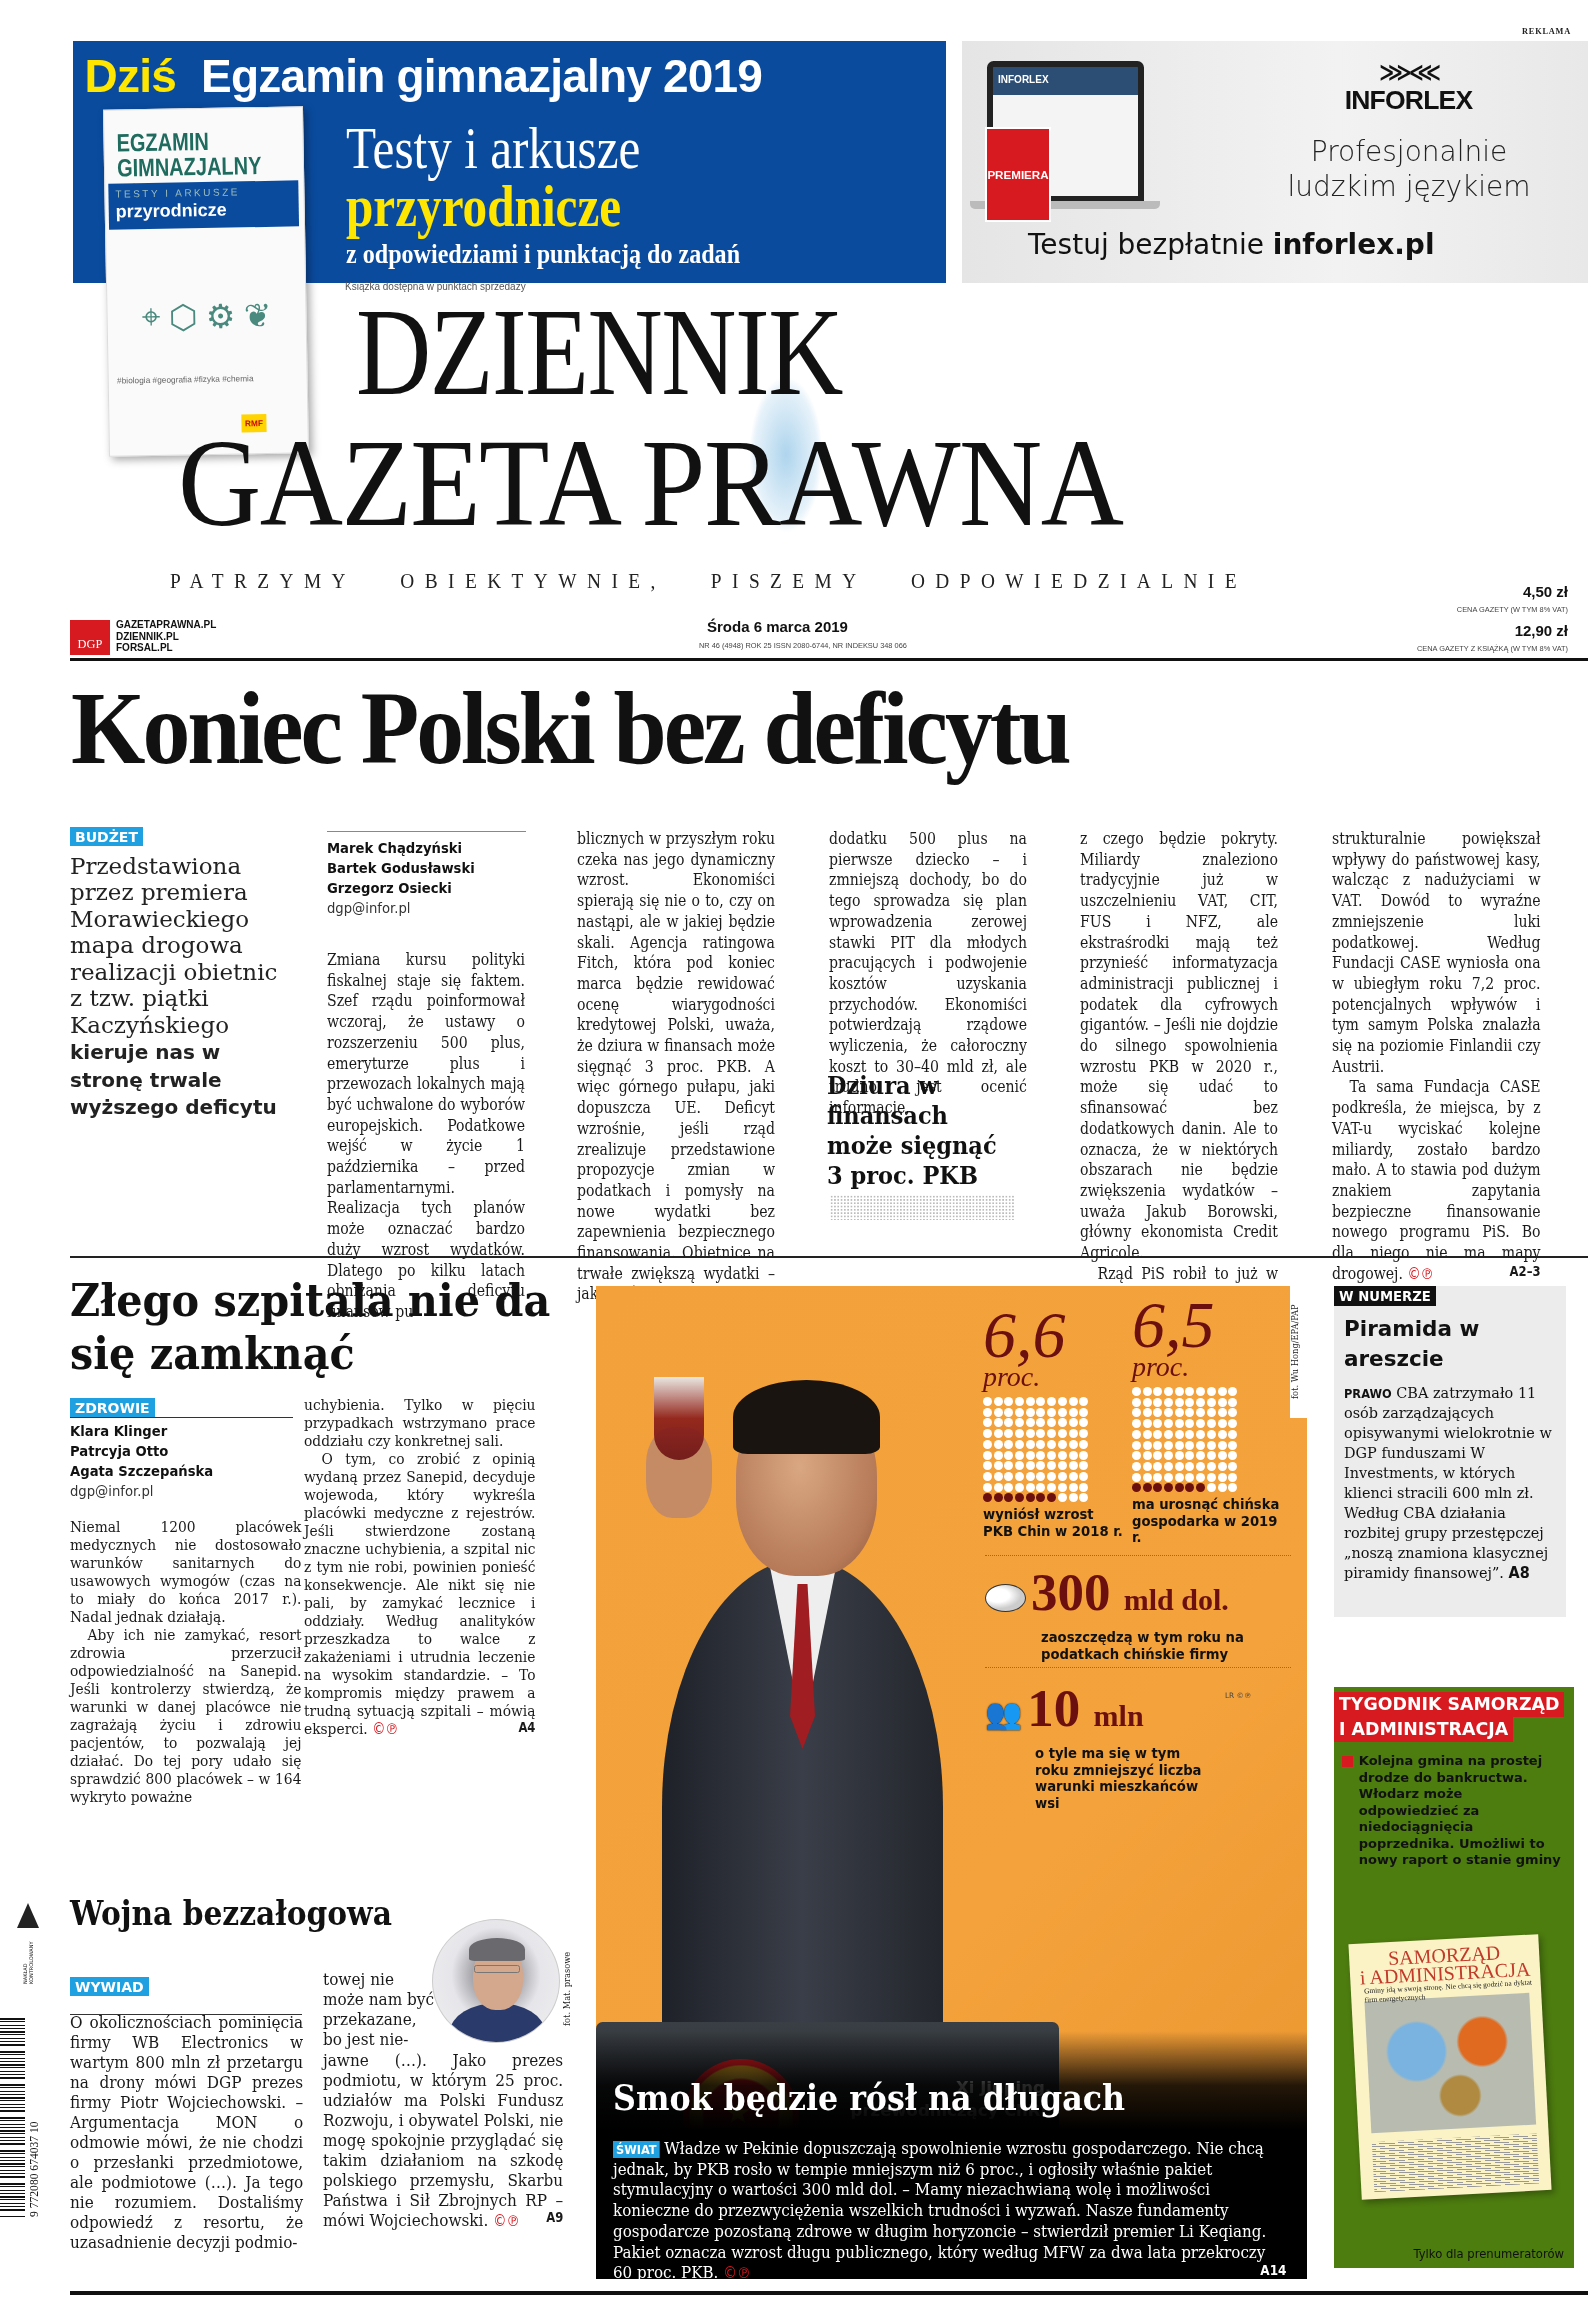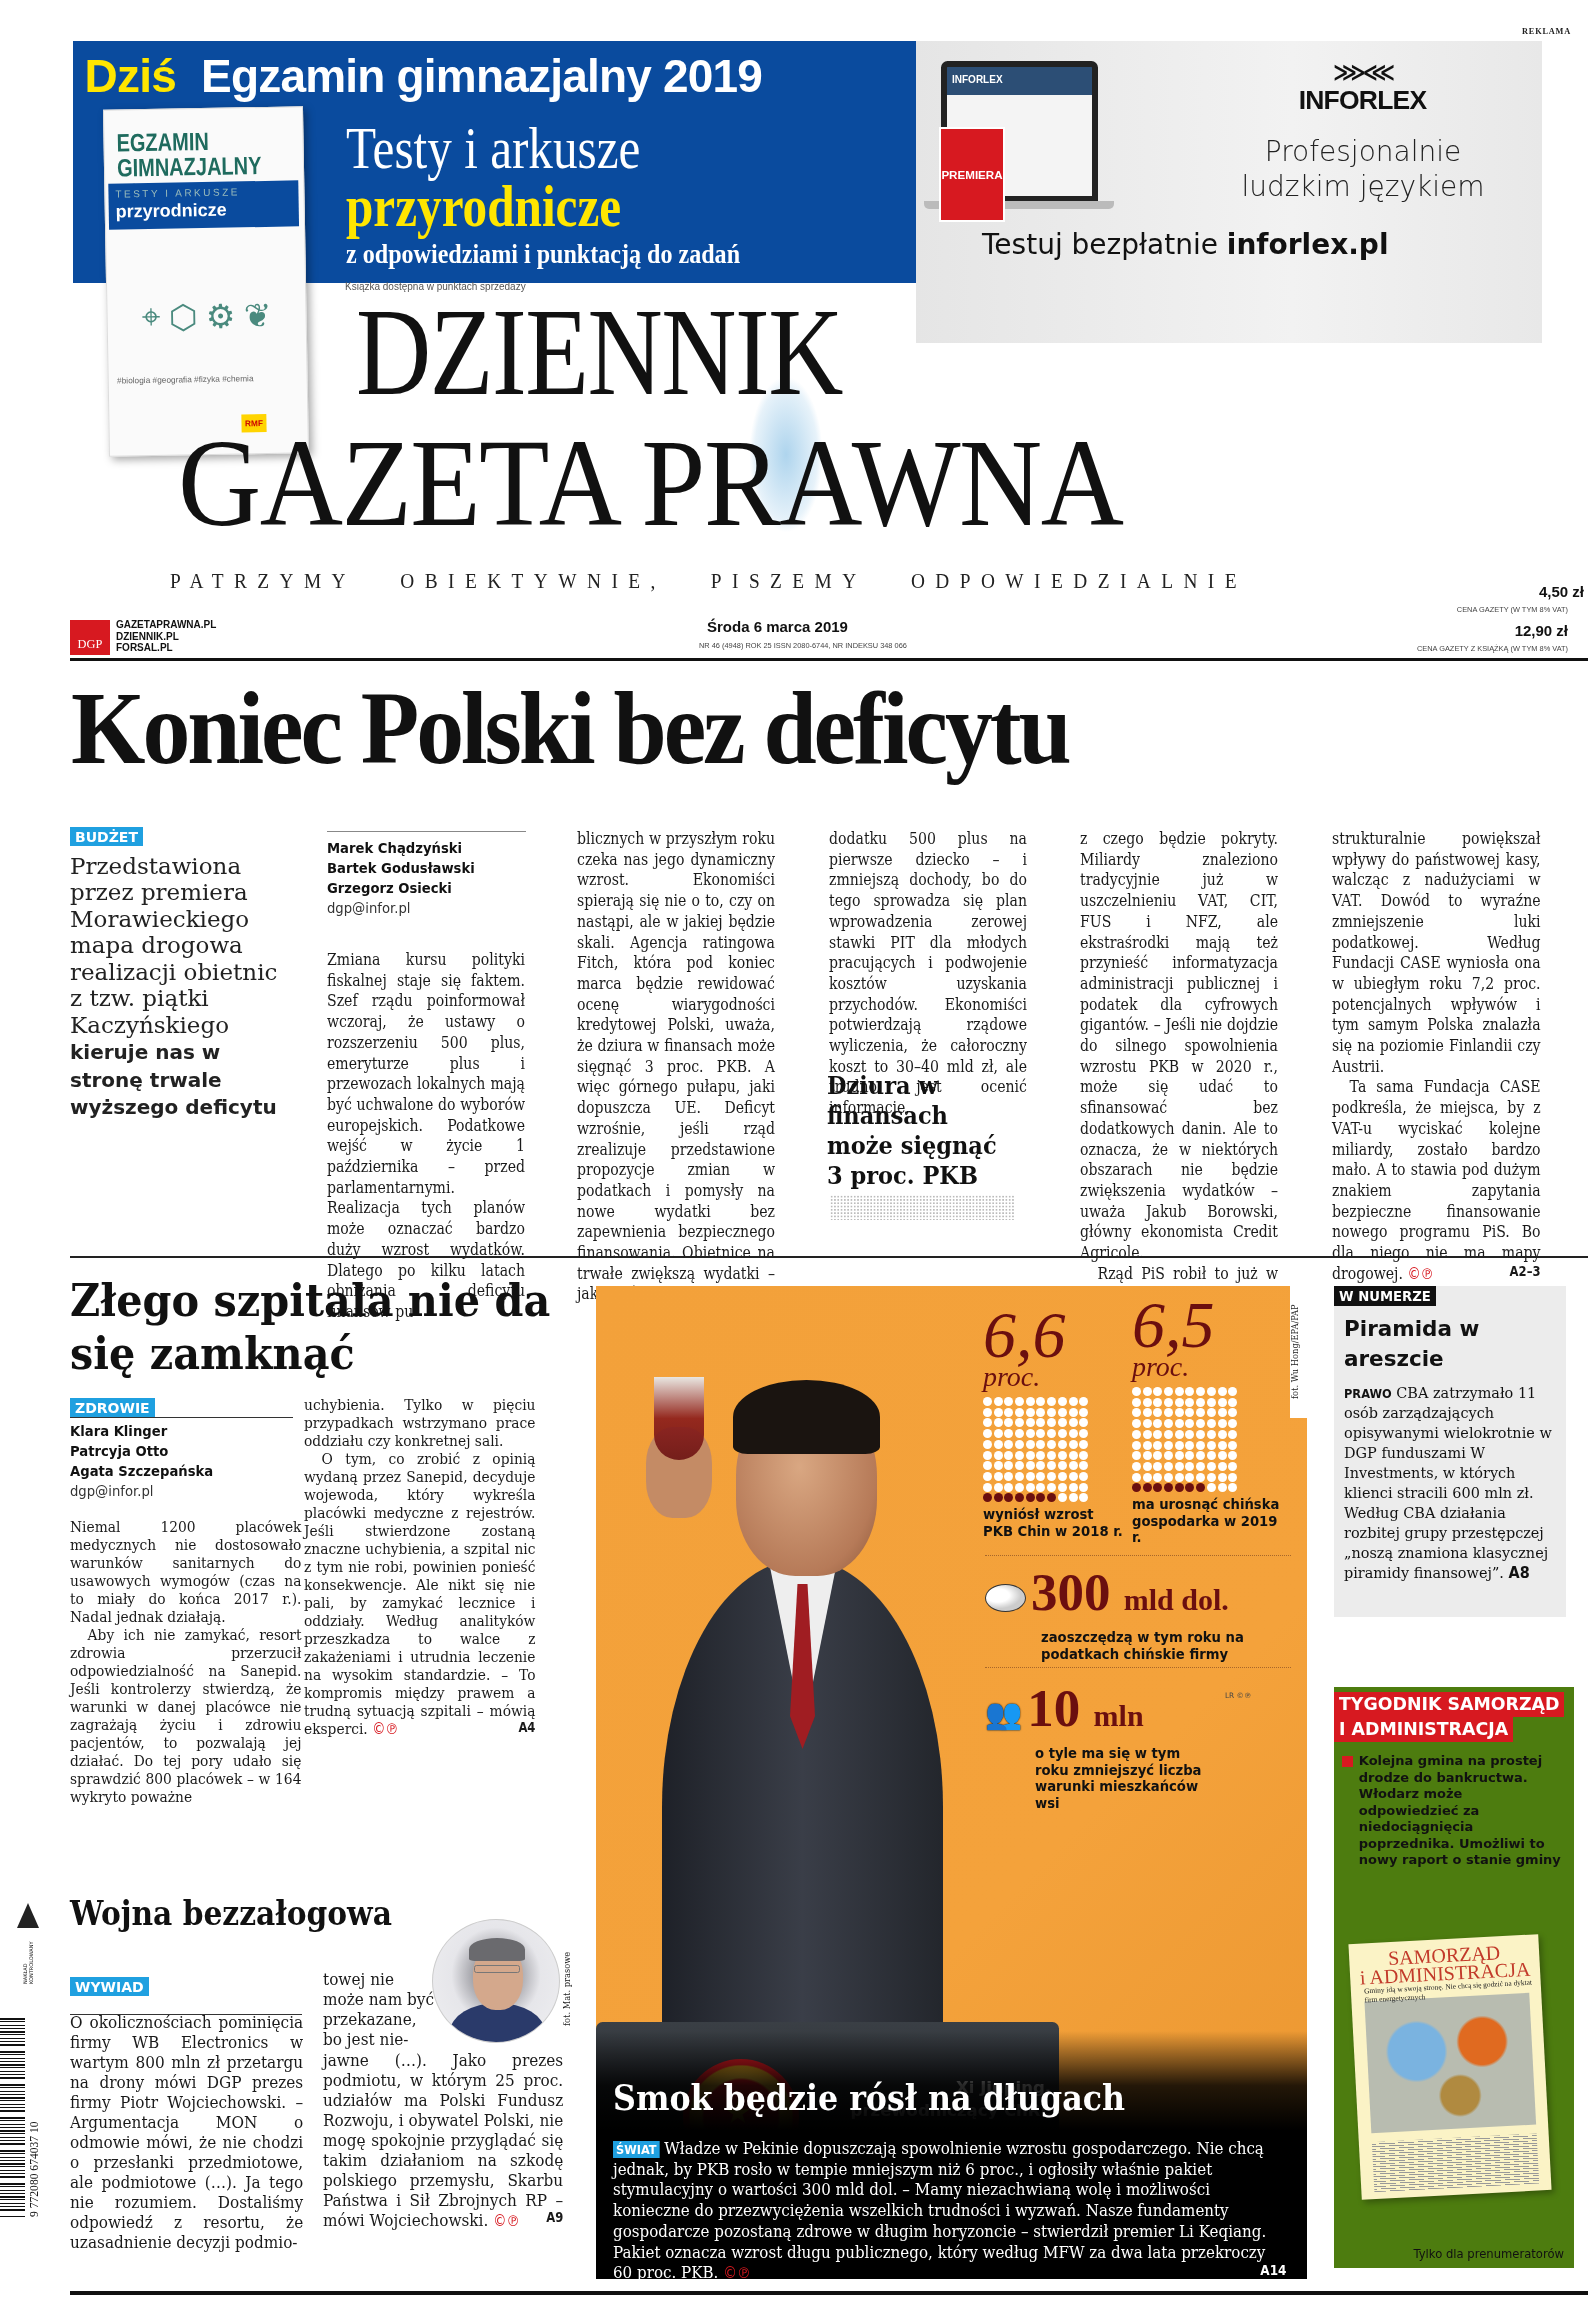--- a/index.html
+++ b/index.html
@@ -16,38 +16,38 @@
 #ad-avail{left:345px;top:281px;font:10px "Liberation Sans",sans-serif;color:#555}
 #book{left:106px;top:108px;width:200px;height:347px;background:#fafafa;box-shadow:3.3px 3.3px 8.3px rgba(0,0,0,.35);border:0.8px solid #ddd;transform:rotate(-1deg)}
 #book .b1{position:absolute;left:11.6px;top:20px;font:700 25px "Liberation Sans",sans-serif;color:#1f6b5e;line-height:25px;transform:scaleX(.8);transform-origin:left}
 #book .bar{position:absolute;left:3.3px;top:73px;width:190px;height:46px;background:#0a4b9e}
 #book .bar .t1{position:absolute;left:6.6px;top:5px;font:10px "Liberation Sans",sans-serif;color:#9bb;letter-spacing:2.5px}
 #book .bar .t2{position:absolute;left:6.6px;top:18px;font:700 18px "Liberation Sans",sans-serif;color:#fff}
 #book .icons{position:absolute;left:33px;top:141px;width:132px;height:132px;border-radius:6.6px;color:#4a8a7e;font-size:33px;display:flex;flex-wrap:wrap;gap:8.3px;justify-content:center;align-items:center}
 #book .tags{position:absolute;left:8.3px;top:265px;font:8.3px "Liberation Sans",sans-serif;color:#666}
 #book .rmf{position:absolute;left:132px;top:306px;width:25px;height:18px;background:#ffd400;font:700 8.3px "Liberation Sans",sans-serif;text-align:center;line-height:18px;color:#c00}
 #reklama{left:1522px;top:27px;font:700 8.3px "Liberation Serif",serif;letter-spacing:0.8px;color:#222}
-#ad-right{left:916px;top:41px;width:626px;height:302px;background:linear-gradient(90deg,#e5e5e5,#f2f2f2 60%,#e8e8e8)}
+#ad-right{left:962px;top:41px;width:626px;height:242px;background:linear-gradient(90deg,#e5e5e5,#f2f2f2 60%,#e8e8e8)}
 #laptop{position:absolute;left:25px;top:20px;width:157px;height:141px;background:#2c4e75;border:6.6px solid #222;border-radius:6.6px 6.6px 0 0}
 #laptop .scr{position:absolute;left:0;top:28px;right:0;bottom:0;background:#f4f4f4}
 #laptop .brand{position:absolute;left:5px;top:6.6px;font:700 10px "Liberation Sans",sans-serif;color:#fff}
 #lapbase{position:absolute;left:8.3px;top:160px;width:190px;height:8.3px;background:#bbb;border-radius:0 0 5px 5px}
 #premiera{position:absolute;left:23px;top:86px;width:66px;height:95px;background:#d71920;border:2.5px solid #fff;color:#fff;font:700 11.6px "Liberation Sans",sans-serif;display:flex;align-items:center;justify-content:center}
 #inf-logo{position:absolute;left:364px;top:18px;width:165px;text-align:center}
 #inf-logo .wing{font:700 23px "DejaVu Sans",sans-serif;letter-spacing:-3.3px}
 #inf-logo .nm{font:700 26.5px "Liberation Sans",sans-serif;letter-spacing:-0.8px}
 #inf-tag{position:absolute;left:323px;top:93px;width:248px;text-align:center;font:300 28px "DejaVu Sans",sans-serif;line-height:35px;color:#222}
 #inf-cta{position:absolute;left:66px;top:187px;font:28px "DejaVu Sans",sans-serif;color:#111}
 #inf-cta b{font-weight:700}
 
 #mh1{left:356px;top:291px;font:400 124px "Liberation Serif",serif;transform:scaleX(.84);transform-origin:left;letter-spacing:-1.7px;line-height:124px}
 #mh2{left:178px;top:422px;font:400 124px "Liberation Serif",serif;transform:scaleX(.93);transform-origin:left;letter-spacing:-1.7px;line-height:124px}
 #globe{left:749px;top:376px;width:74px;height:157px;border-radius:50%;background:radial-gradient(ellipse at center,rgba(94,170,220,.5),rgba(94,170,220,.15) 60%,transparent 70%)}
 #motto{left:170px;top:569px;font:400 21.5px "Liberation Serif",serif;letter-spacing:11.6px;color:#222;transform:scaleX(.9);transform-origin:left;word-spacing:33px}
-#price1{right:4px;top:583px;font:700 15px "Liberation Sans",sans-serif;}
+#price1{right:20px;top:583px;font:700 15px "Liberation Sans",sans-serif;}
 #price1n{right:20px;top:605px;font:7.4px "Liberation Sans",sans-serif;color:#444}
 #price2{right:20px;top:622px;font:700 15px "Liberation Sans",sans-serif}
 #price2n{right:20px;top:644px;font:7.4px "Liberation Sans",sans-serif;color:#444}
 #dgplogo{left:70px;top:620px;width:40px;height:35px;background:#d71920;color:#fff;font:12.4px "Liberation Serif",serif;display:flex;align-items:flex-end;justify-content:center;padding-bottom:3.3px}
 #sites{left:116px;top:619px;font:700 10px "Liberation Sans",sans-serif;line-height:11.6px}
 #date{left:707px;top:618px;font:700 15px "Liberation Sans",sans-serif}
 #issn{left:699px;top:641px;font:7.4px "Liberation Sans",sans-serif;color:#444}
 #rule1{left:70px;top:658px;width:1518px;height:3.3px;background:#111}
 
 #head{left:71px;top:670px;font:700 103px "Liberation Serif",serif;letter-spacing:-3.3px;line-height:116px;transform:scaleX(.93);transform-origin:left}

